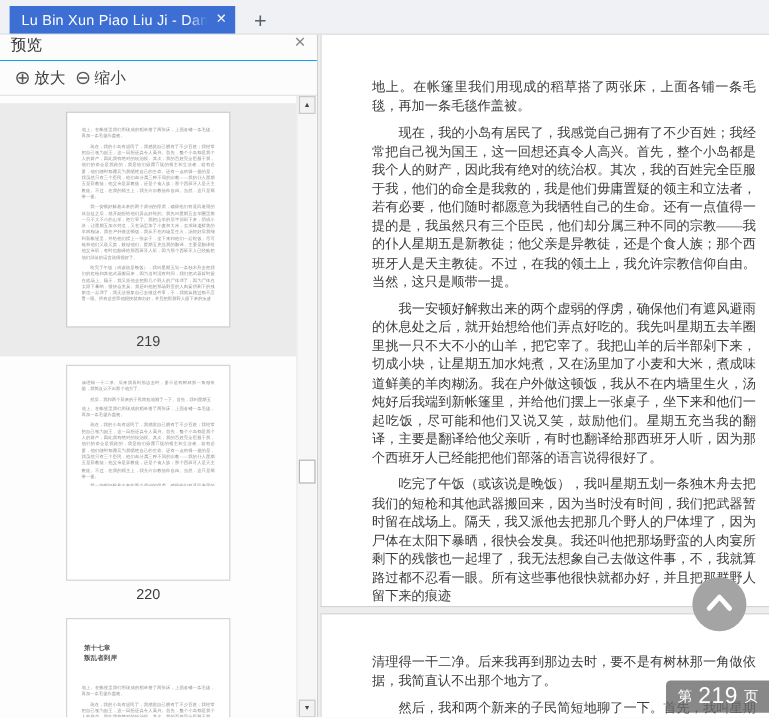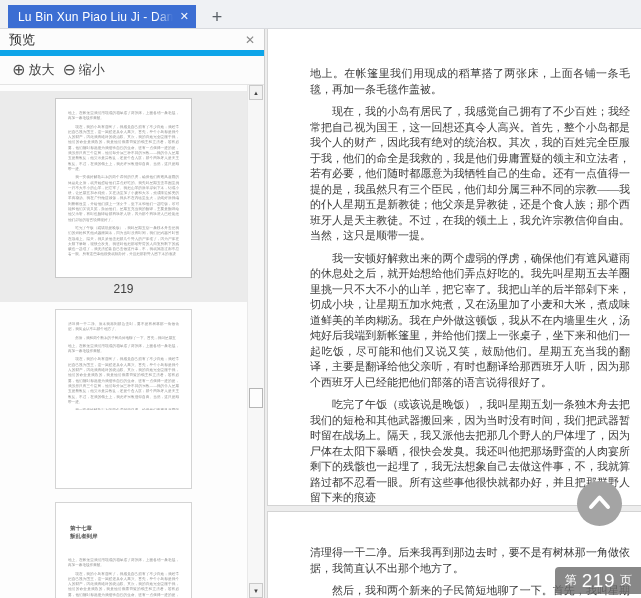--- a/index.html
+++ b/index.html
@@ -13,21 +13,21 @@
   .tab-title{flex:1;white-space:nowrap;overflow:hidden;position:relative;letter-spacing:.2px;}
   .tab-title::after{content:"";position:absolute;right:0;top:0;bottom:0;width:20px;
        background:linear-gradient(to right,rgba(60,110,211,0),#3c6ed3 85%);}
   .tab-close{margin-left:4px;font-size:11px;line-height:1;opacity:.95;cursor:default;}
   .newtab{width:26px;height:22px;margin-left:8px;display:flex;align-items:center;justify-content:center;
        color:#596066;font-size:18px;line-height:1;}
 
   
   .main-row{display:flex;height:569px;}
   .sidebar{width:265px;box-sizing:border-box;border-right:1px solid #cfcfcf;display:flex;flex-direction:column;background:#fdfdfd;}
-  .side-header{height:21px;display:flex;align-items:center;padding:0 9px;border-bottom:6px solid #0ea5e9;
+  .side-header{height:21px;display:flex;align-items:flex-start;padding:0 9px;border-bottom:1px solid #0ea5e9;
        background:#fcfcfc;font-size:13px;color:#333;}
   .side-close{margin-left:auto;color:#8a8a8a;font-size:12px;line-height:1;}
   .zoom-row{height:28px;display:flex;align-items:center;padding:0 12px;gap:8px;border-bottom:1px solid #e4e4e4;
        background:#fcfcfc;font-size:13px;color:#3f3f3f;}
   .zoom-btn{display:flex;align-items:center;gap:3px;}
   .zi{font-size:16px;color:#555;line-height:1;font-family:"DejaVu Sans",sans-serif;}
 
   
   .thumb-scroll{flex:1;display:flex;overflow:hidden;background:#fdfdfd;}
   .thumb-items{flex:1;padding-top:6px;overflow:hidden;}
@@ -119,20 +119,21 @@
             <div class="titem">
               <div class="tbox">
                 <div class="tbody" style="max-height: 88px;">
                   <p>清理得一干二净。后来我再到那边去时，要不是有树林那一角做依据，我简直认不出那个地方了。</p>
                   <p class="ind">然后，我和两个新来的子民简短地聊了一下。首先，我叫星期五</p>
                   <p>地上。在帐篷里我们用现成的稻草搭了两张床，上面各铺一条毛毯，再加一条毛毯作盖被。</p>
                   <p class="ind">现在，我的小岛有居民了，我感觉自己拥有了不少百姓；我经常把自己视为国王，这一回想还真令人高兴。首先，整个小岛都是我个人的财产，因此我有绝对的统治权。其次，我的百姓完全臣服于我，他们的命全是我救的，我是他们毋庸置疑的领主和立法者，若有必要，他们随时都愿意为我牺牲自己的生命。还有一点值得一提的是，我虽然只有三个臣民，他们却分属三种不同的宗教——我的仆人星期五是新教徒；他父亲是异教徒，还是个食人族；那个西班牙人是天主教徒。不过，在我的领土上，我允许宗教信仰自由。当然，这只是顺带一提。</p>
                   <p class="ind">我一安顿好解救出来的两个虚弱的俘虏，确保他们有遮风避雨的休息处之后，就开始想给他们弄点好吃的。我先叫星期五去羊圈里挑一只不大不小的山羊，把它宰了。我把山羊的后半部剁下来，切成小块，让星期五加水炖煮，又在汤里加了小麦和大米，煮成味道鲜美的羊肉糊汤。我在户外做这顿饭，我从不在内墙里生火，汤炖好后我端到新帐篷里，并给他们摆上一张桌子，坐下来和他们一起吃饭，尽可能和他们又说又笑，鼓励他们。星期五充当我的翻译，主要是翻译给他父亲听，有时也翻译给那西班牙人听，因为那个西班牙人已经能把他们部落的语言说得很好了。</p>
                 </div>
               </div>
+              <div class="tlabel">220</div>
             </div>
             <div class="titem">
               <div class="tbox">
                 <div class="tchap">第十七章<div>叛乱者到岸</div></div>
                 <div class="tbody">
                   <p>地上。在帐篷里我们用现成的稻草搭了两张床，上面各铺一条毛毯，再加一条毛毯作盖被。</p>
                   <p class="ind">现在，我的小岛有居民了，我感觉自己拥有了不少百姓；我经常把自己视为国王，这一回想还真令人高兴。首先，整个小岛都是我个人的财产，因此我有绝对的统治权。其次，我的百姓完全臣服于我，他们的命全是我救的，我是他们毋庸置疑的领主和立法者，若有必要，他们随时都愿意为我牺牲自己的生命。还有一点值得一提的是，我虽然只有三个臣民，他们却分属三种不同的宗教——我的仆人星期五是新教徒；他父亲是异教徒，还是个食人族；那个西班牙人是天主教徒。不过，在我的领土上，我允许宗教信仰自由。当然，这只是顺带一提。</p>
                 </div>
               </div>
               <div class="tlabel"></div>

